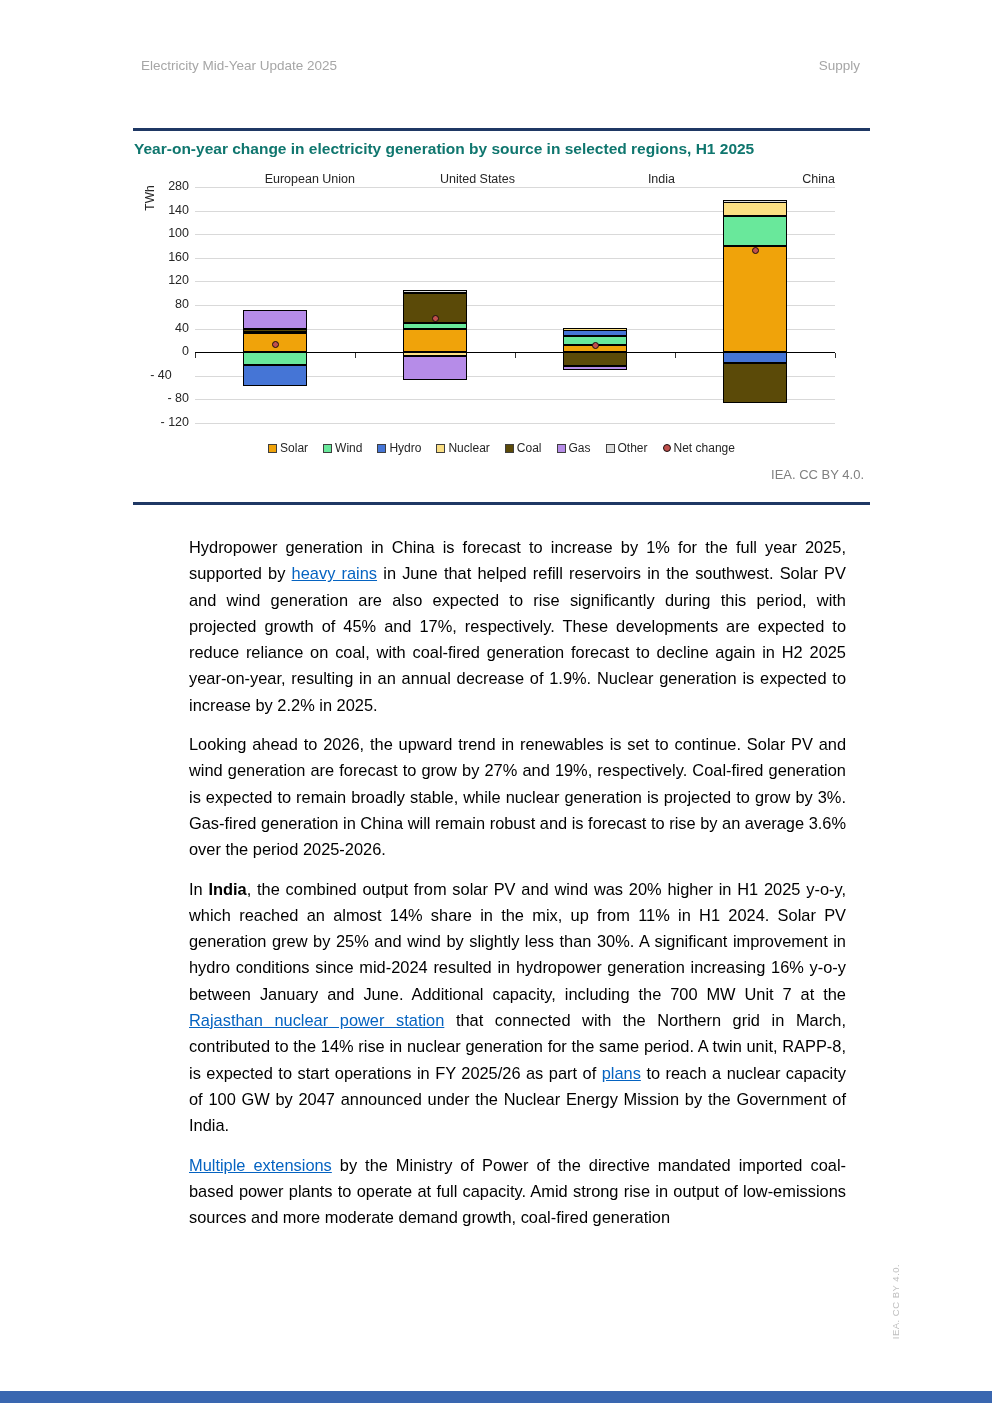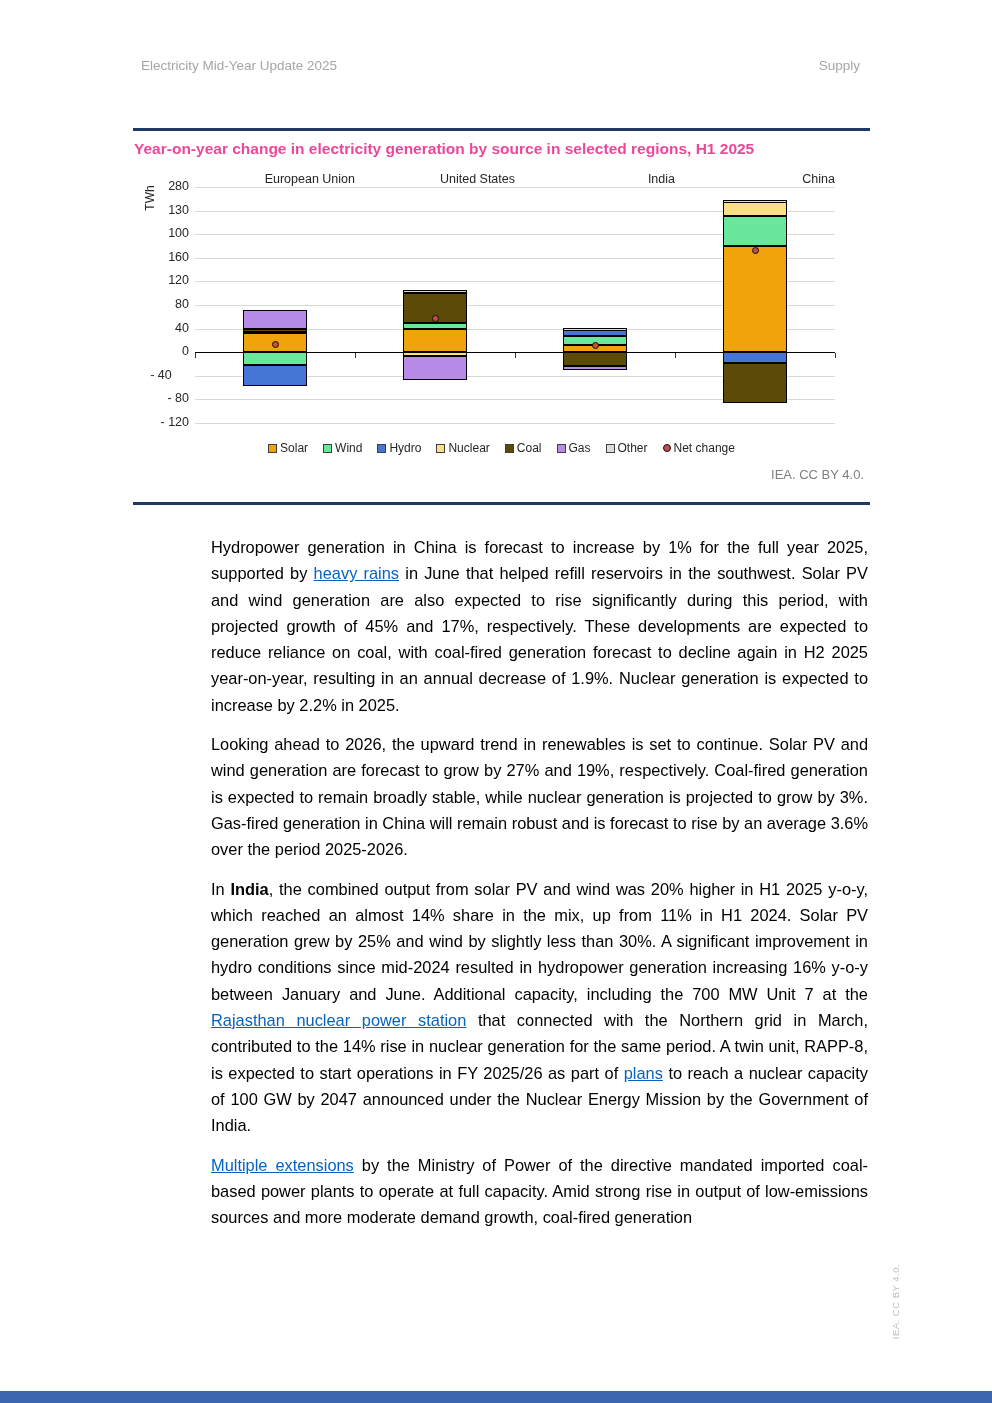--- a/index.html
+++ b/index.html
@@ -5,40 +5,40 @@
   html,body{margin:0;padding:0;background:#fff;}
   #page{position:relative;width:992px;height:1403px;background:#ffffff;overflow:hidden;
         font-family:"Liberation Sans",sans-serif;}
   
   .hdr{position:absolute;top:58px;font-size:13.5px;color:#a6a6a6;}
   #hdr-left{left:133px;margin-left:8px;}
   #hdr-right{right:132px;}
   
   #chart-box{position:absolute;left:133px;top:128px;width:737px;height:377px;
              box-sizing:border-box;border-top:3px solid #1f3864;border-bottom:3px solid #1f3864;}
-  #chart-title{position:absolute;left:1px;top:9px;font-size:15.5px;font-weight:bold;color:#ec4899;}
+  #chart-title{position:absolute;left:1px;top:9px;font-size:15.5px;font-weight:bold;color:#0f766e;}
   #ylabel{position:absolute;left:-3px;top:60px;width:40px;height:14px;font-size:12px;color:#262626;
           transform:rotate(-90deg);text-align:center;}
   .ytick{position:absolute;left:0;width:56px;text-align:right;font-size:12.5px;color:#262626;}
   .region-label{position:absolute;top:41px;width:160px;text-align:right;font-size:12.5px;color:#262626;}
   #plot{position:absolute;left:62px;top:56px;width:640px;height:236px;}
   .gridline{position:absolute;left:0;width:640px;height:1px;background:#d9d9d9;}
   .zeroline{position:absolute;left:0;width:640px;height:1px;background:#000;}
   .xtick{position:absolute;width:1px;height:5px;background:#333;}
   .bar-seg{position:absolute;box-sizing:border-box;border:1px solid #000;}
   .net-dot{position:absolute;width:7px;height:7px;border-radius:50%;
            background:#c0504d;border:1px solid #1a0d0d;box-sizing:border-box;}
   #legend{position:absolute;left:0;right:0;top:310px;display:flex;justify-content:center;
           align-items:center;gap:15px;font-size:12px;color:#262626;}
   .leg-item{display:flex;align-items:center;gap:3px;}
   .leg-sq{width:9px;height:9px;box-sizing:border-box;border:1px solid #3f3f3f;display:inline-block;}
   .leg-dot{width:8px;height:8px;border-radius:50%;box-sizing:border-box;border:1px solid #1a0d0d;display:inline-block;}
   #attribution{position:absolute;right:6px;top:336px;font-size:13px;color:#7f7f7f;}
   
-  #paragraphs{position:absolute;left:211px;top:534px;width:657px;font-size:16.4px;
+  #paragraphs{position:absolute;left:189px;top:534px;width:657px;font-size:16.4px;
               line-height:26.3px;color:#000;text-align:justify;}
   #paragraphs p{margin:0 0 13px 0;}
   #paragraphs a{color:#0563c1;text-decoration:underline;cursor:pointer;}
   #paragraphs b{font-weight:bold;}
   
   #footer-page{position:absolute;left:0;right:0;top:1324px;text-align:center;font-size:14px;
                color:#000;font-variant:small-caps;letter-spacing:1px;}
   #side-note{position:absolute;left:848px;top:1296px;width:95px;height:11px;
              transform:rotate(-90deg);font-size:9.5px;color:#bfbfbf;letter-spacing:.5px;
              text-align:center;white-space:nowrap;}
@@ -56,21 +56,21 @@
     <div id="chart-title">Year-on-year change in electricity generation by source in selected regions, H1 2025</div>
     <div id="ylabel">TWh</div>
     <div id="region-labels">
         <div class="region-label" style="left: 62px;">European Union</div>
         <div class="region-label" style="left: 222px;">United States</div>
         <div class="region-label" style="left: 382px;">India</div>
         <div class="region-label" style="left: 542px;">China</div>
       </div>
     <div id="y-ticks">
         <div class="ytick" style="top: 48px;">280</div>
-        <div class="ytick" style="top: 71.6px;">130</div>
+        <div class="ytick" style="top: 71.6px;">140</div>
         <div class="ytick" style="top: 95.2px;">100</div>
         <div class="ytick" style="top: 118.8px;">160</div>
         <div class="ytick" style="top: 142.4px;">120</div>
         <div class="ytick" style="top: 166px;">80</div>
         <div class="ytick" style="top: 189.6px;">40</div>
         <div class="ytick" style="top: 213.2px;">0</div>
         <div class="ytick" style="top: 236.8px; text-align: center;">- 40</div>
         <div class="ytick" style="top: 260.4px;">- 80</div>
         <div class="ytick" style="top: 284px;">- 120</div>
       </div>

